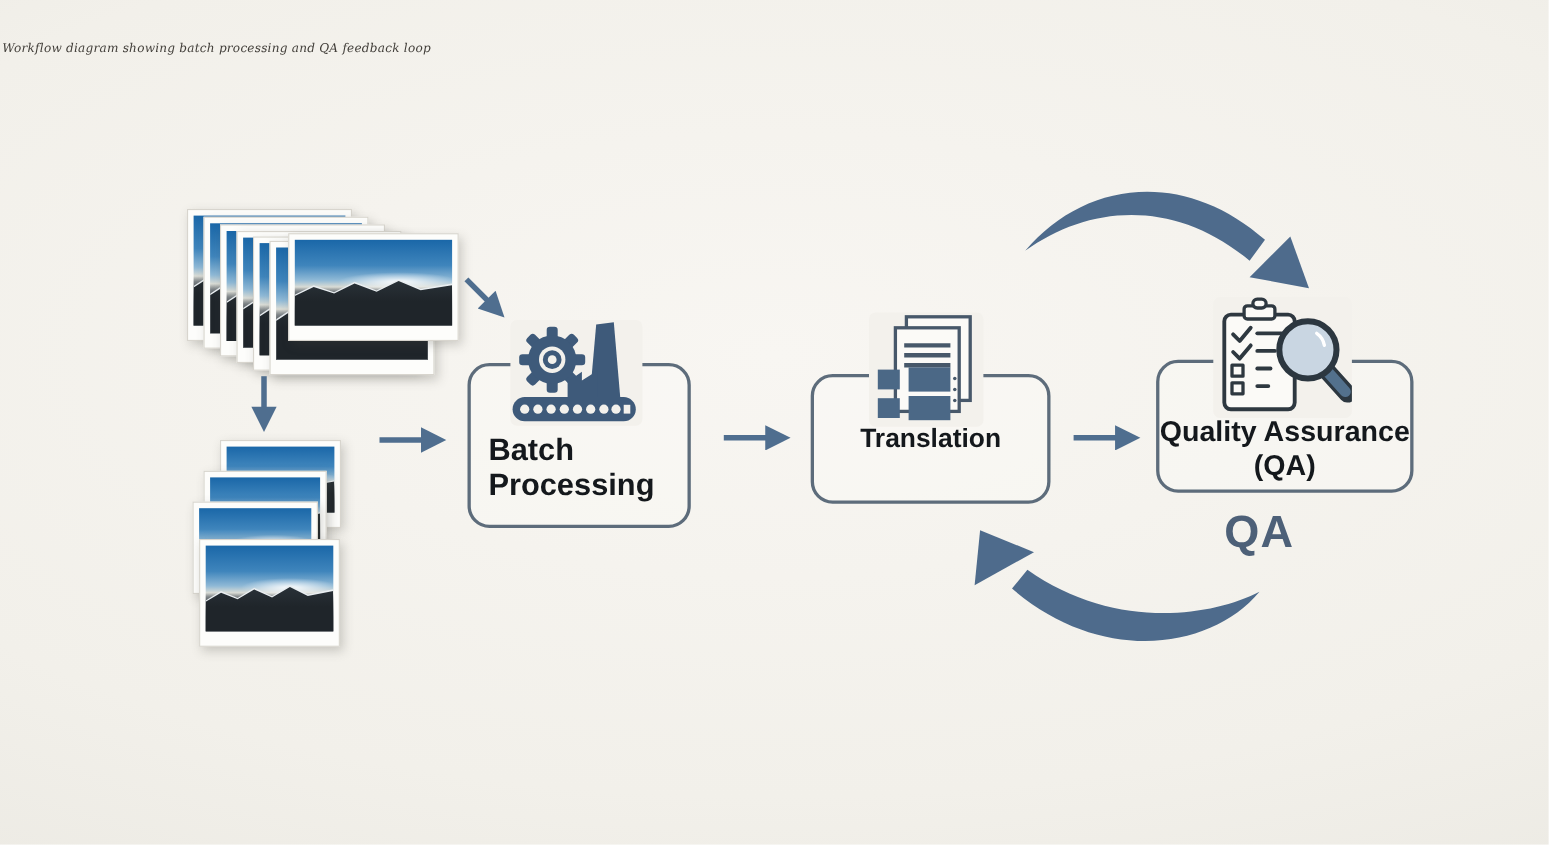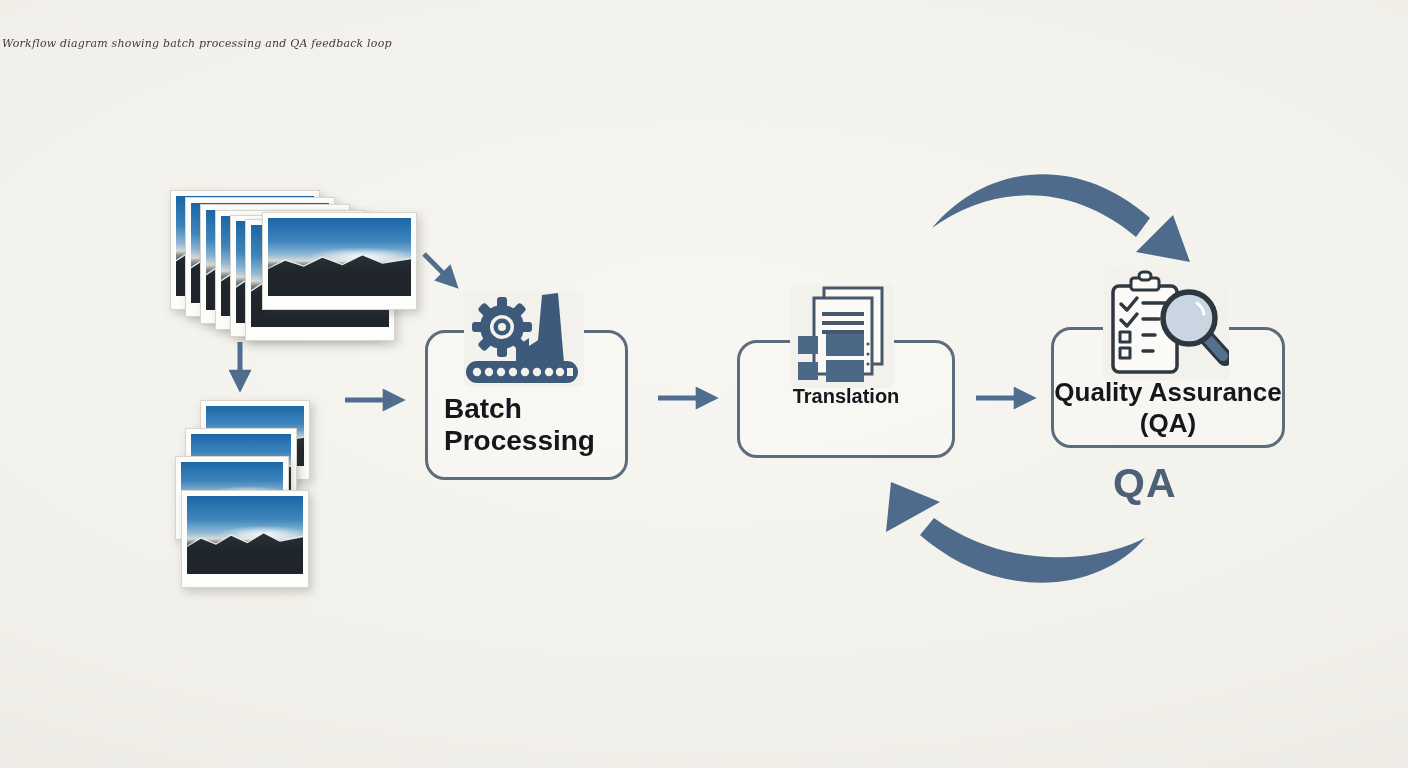--- a/index.html
+++ b/index.html
@@ -151,21 +151,21 @@
           <circle cx="61" cy="81" r="4.2"></circle>
             <circle cx="73" cy="81" r="4.2"></circle>
           <circle cx="85" cy="81" r="4.2"></circle>
             <circle cx="96" cy="81" r="4.2"></circle>
           <rect x="103" y="77" width="6" height="8"></rect>
         </g>
       </g>
     </svg>
   </div>
 
-  <div class="node" style="left:737px;top:340px;width:218px;height:118px;font-size:20px;padding-top:42px;">
+  <div class="node" style="left:737px;top:340px;width:218px;height:118px;font-size:24px;padding-top:42px;">
     <span>Translation</span>
   </div>
   <div class="icon-wrap" style="left:790px;top:284px;width:104px;height:104px;">
     <svg width="104" height="104" viewBox="0 0 104 104">
       <rect x="34" y="4" width="58" height="76" fill="#fbfaf7" stroke="#47586a" stroke-width="3"></rect>
       <rect x="24" y="14" width="58" height="76" fill="#fbfaf7" stroke="#47586a" stroke-width="3"></rect>
       <g stroke="#47586a" stroke-width="4">
         <path d="M32 30 H74"></path>
           <path d="M32 39 H74"></path>
           <path d="M32 48 H74"></path>

